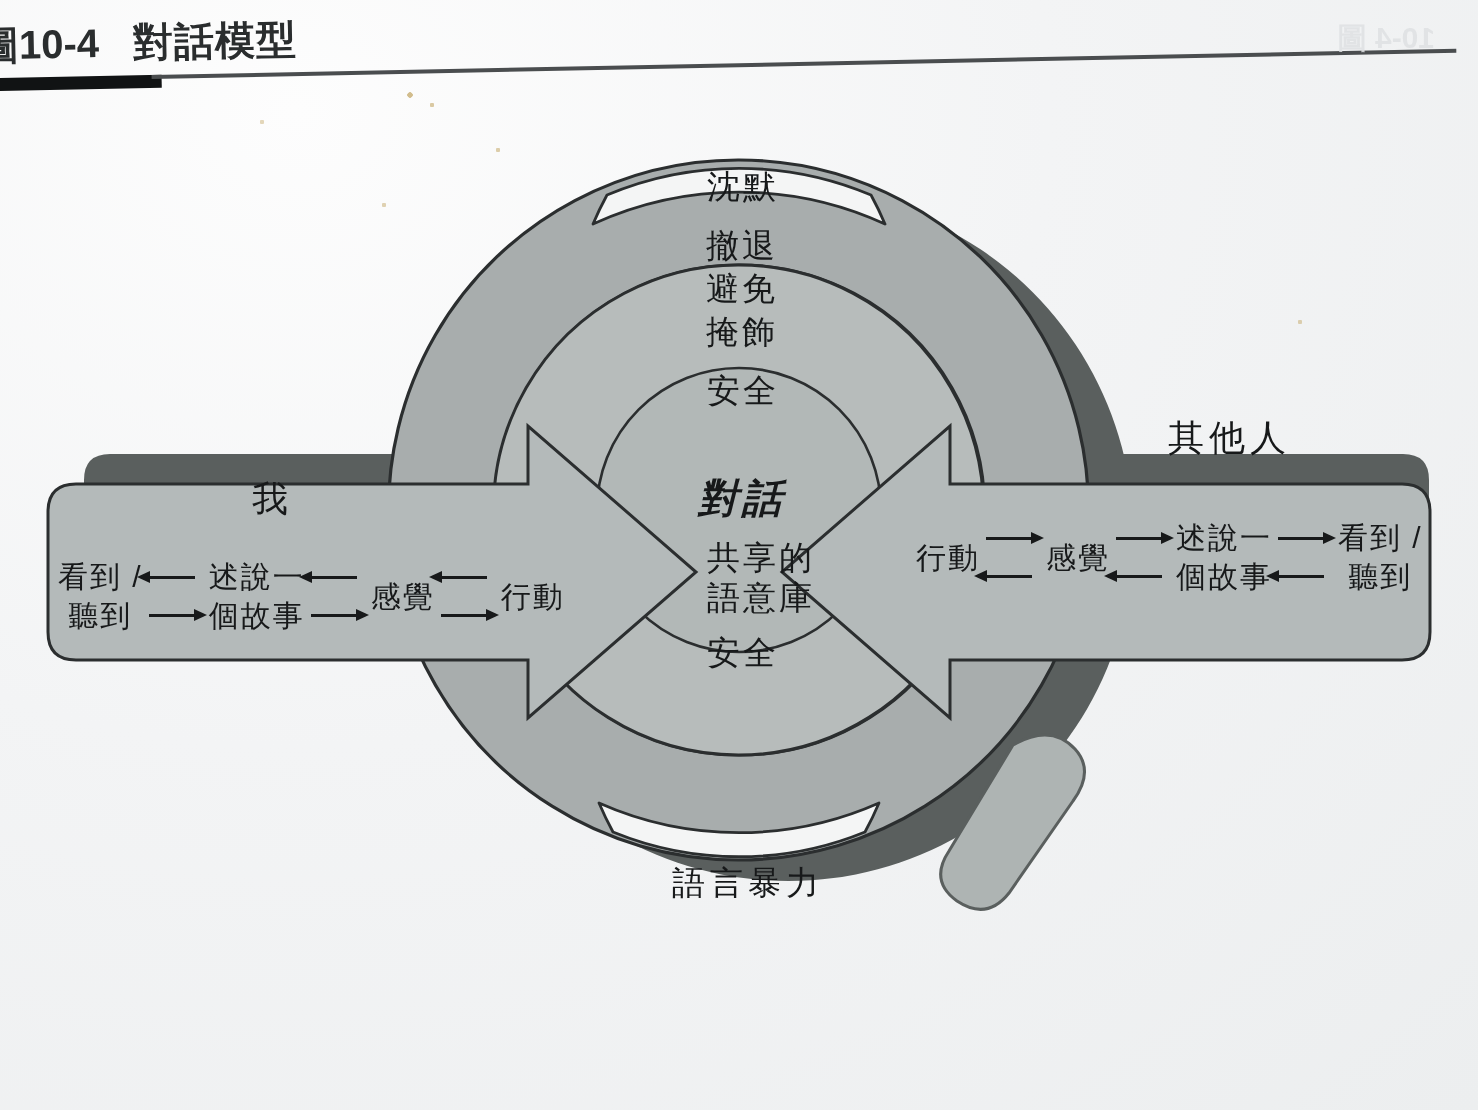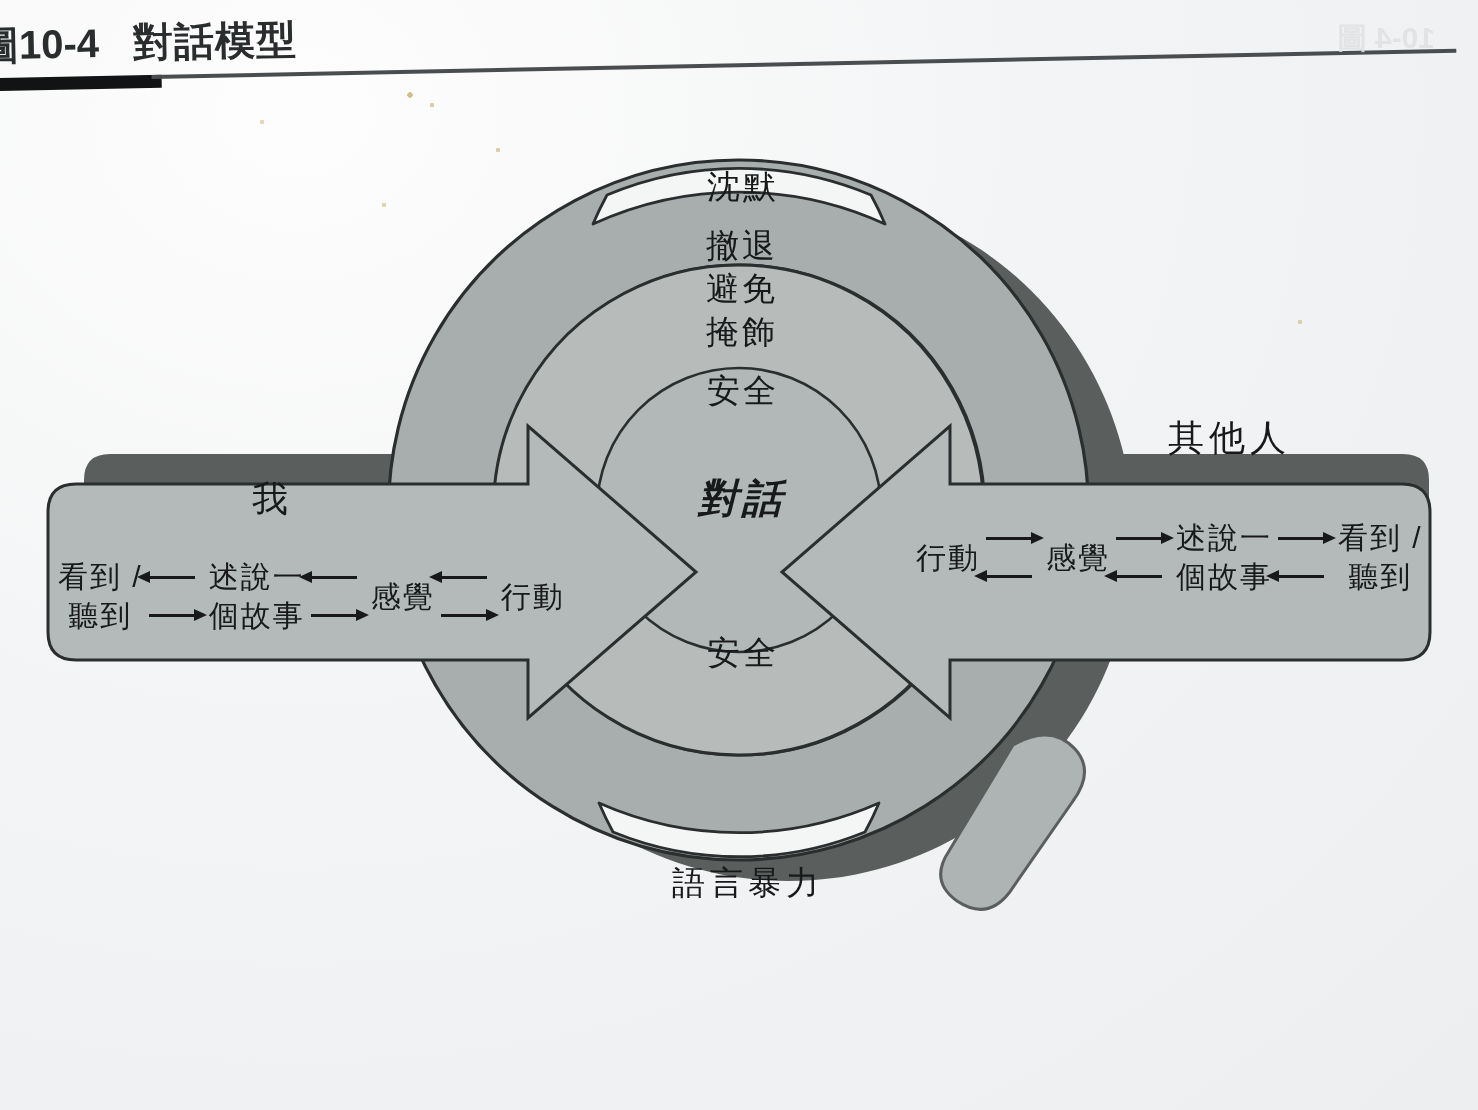--- a/index.html
+++ b/index.html
@@ -200,20 +200,24 @@
 
   <div class="lbl ring-stack" style="left:706px;top:105px;">
     <div>撤退</div>
     <div>避免</div>
     <div>掩飾</div>
   </div>
 
   <div class="lbl ring-word" style="left:707px;top:254px;">安全</div>
 
   <div class="lbl center-title" style="left:698px;top:358px;">對話</div>
+  <div class="lbl center-sub" style="left:707px;top:418px;">
+    <div>共享的</div>
+    <div>語意庫</div>
+  </div>
 
   <div class="lbl ring-word" style="left:707px;top:516px;">安全</div>
 
 
   <div class="lbl ring-word" style="left:672px;top:716px;letter-spacing:5px;margin-top:30px;">語言暴力</div>
 
   <div class="lbl panel-title" style="left:252px;top:360px;">我</div>
 
   <div class="lbl seq row2" style="left:58px;top:437px;">
     <div class="col two">

